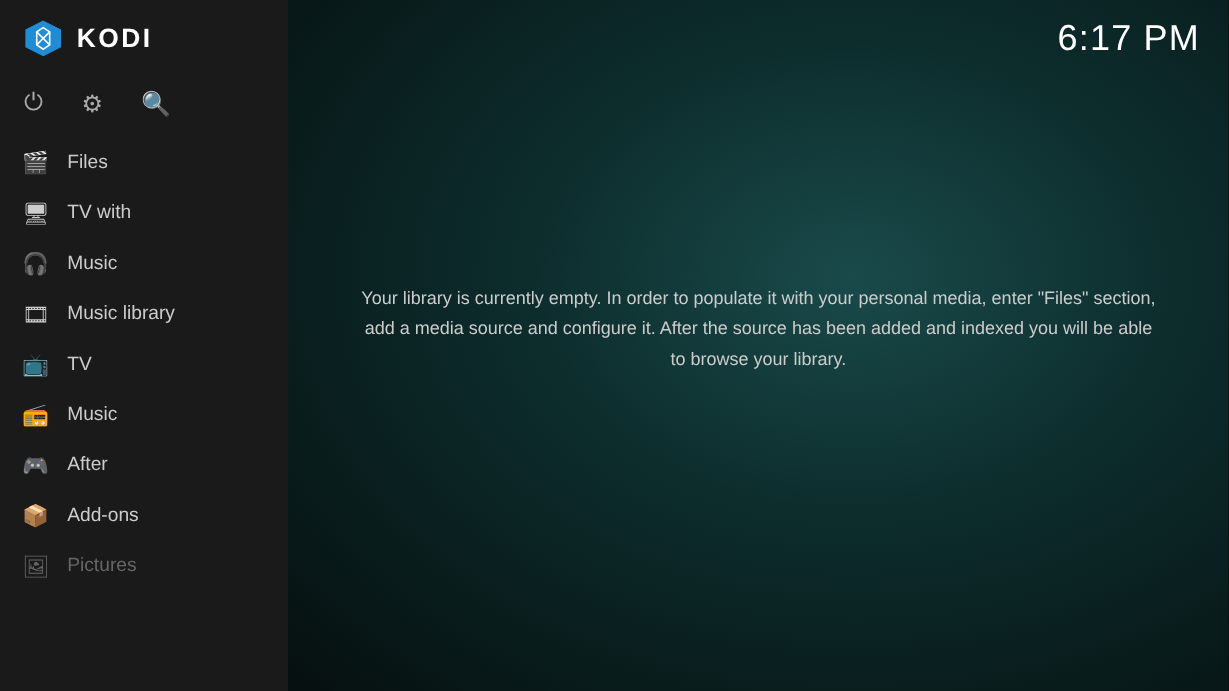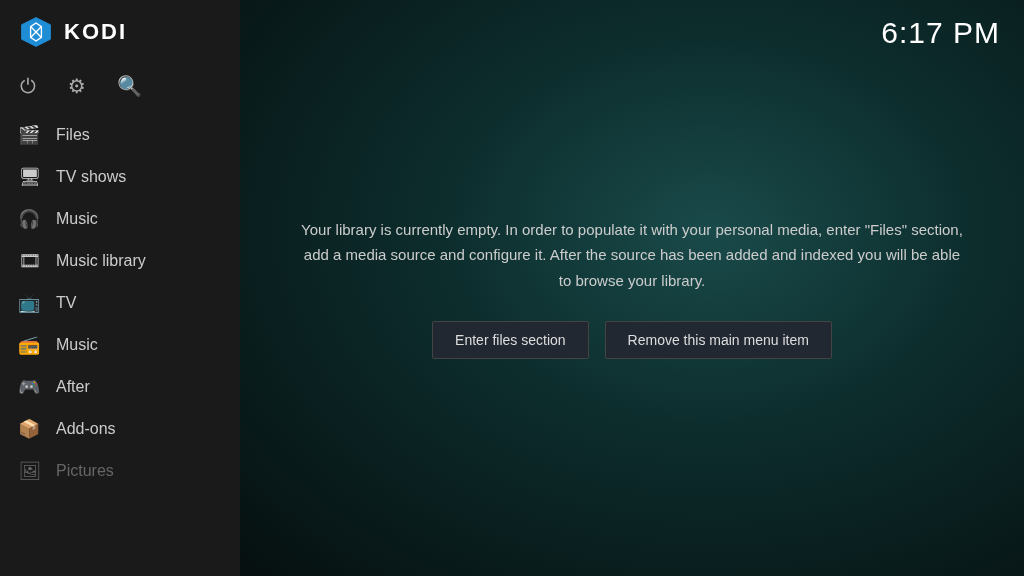--- a/index.html
+++ b/index.html
@@ -159,21 +159,21 @@
     <span class="toolbar-icon">🔍</span>
   </div>
 
   <nav class="sidebar-nav">
     <div class="nav-item">
       <span class="nav-icon">🎬</span>
       <span>Files</span>
     </div>
     <div class="nav-item">
       <span class="nav-icon">🖥</span>
-      <span>TV shows</span>
+      <span>TV with</span>
     </div>
     <div class="nav-item">
       <span class="nav-icon">🎧</span>
       <span>Music</span>
     </div>
     <div class="nav-item">
       <span class="nav-icon">🎞</span>
       <span>Music library</span>
     </div>
     <div class="nav-item">
@@ -197,18 +197,14 @@
       <span>Pictures</span>
     </div>
   </nav>
 </aside>
 
 <main class="main-content">
   <div class="clock">6:17 PM</div>
 
   <div class="center-panel">
     <p class="library-message">Your library is currently empty. In order to populate it with your personal media, enter "Files" section, add a media source and configure it. After the source has been added and indexed you will be able to browse your library.</p>
-    <div class="button-row">
-      <button class="action-btn">Enter files section</button>
-      <button class="action-btn">Remove this main menu item</button>
-    </div>
   </div>
 </main>
 
 </body></html>

